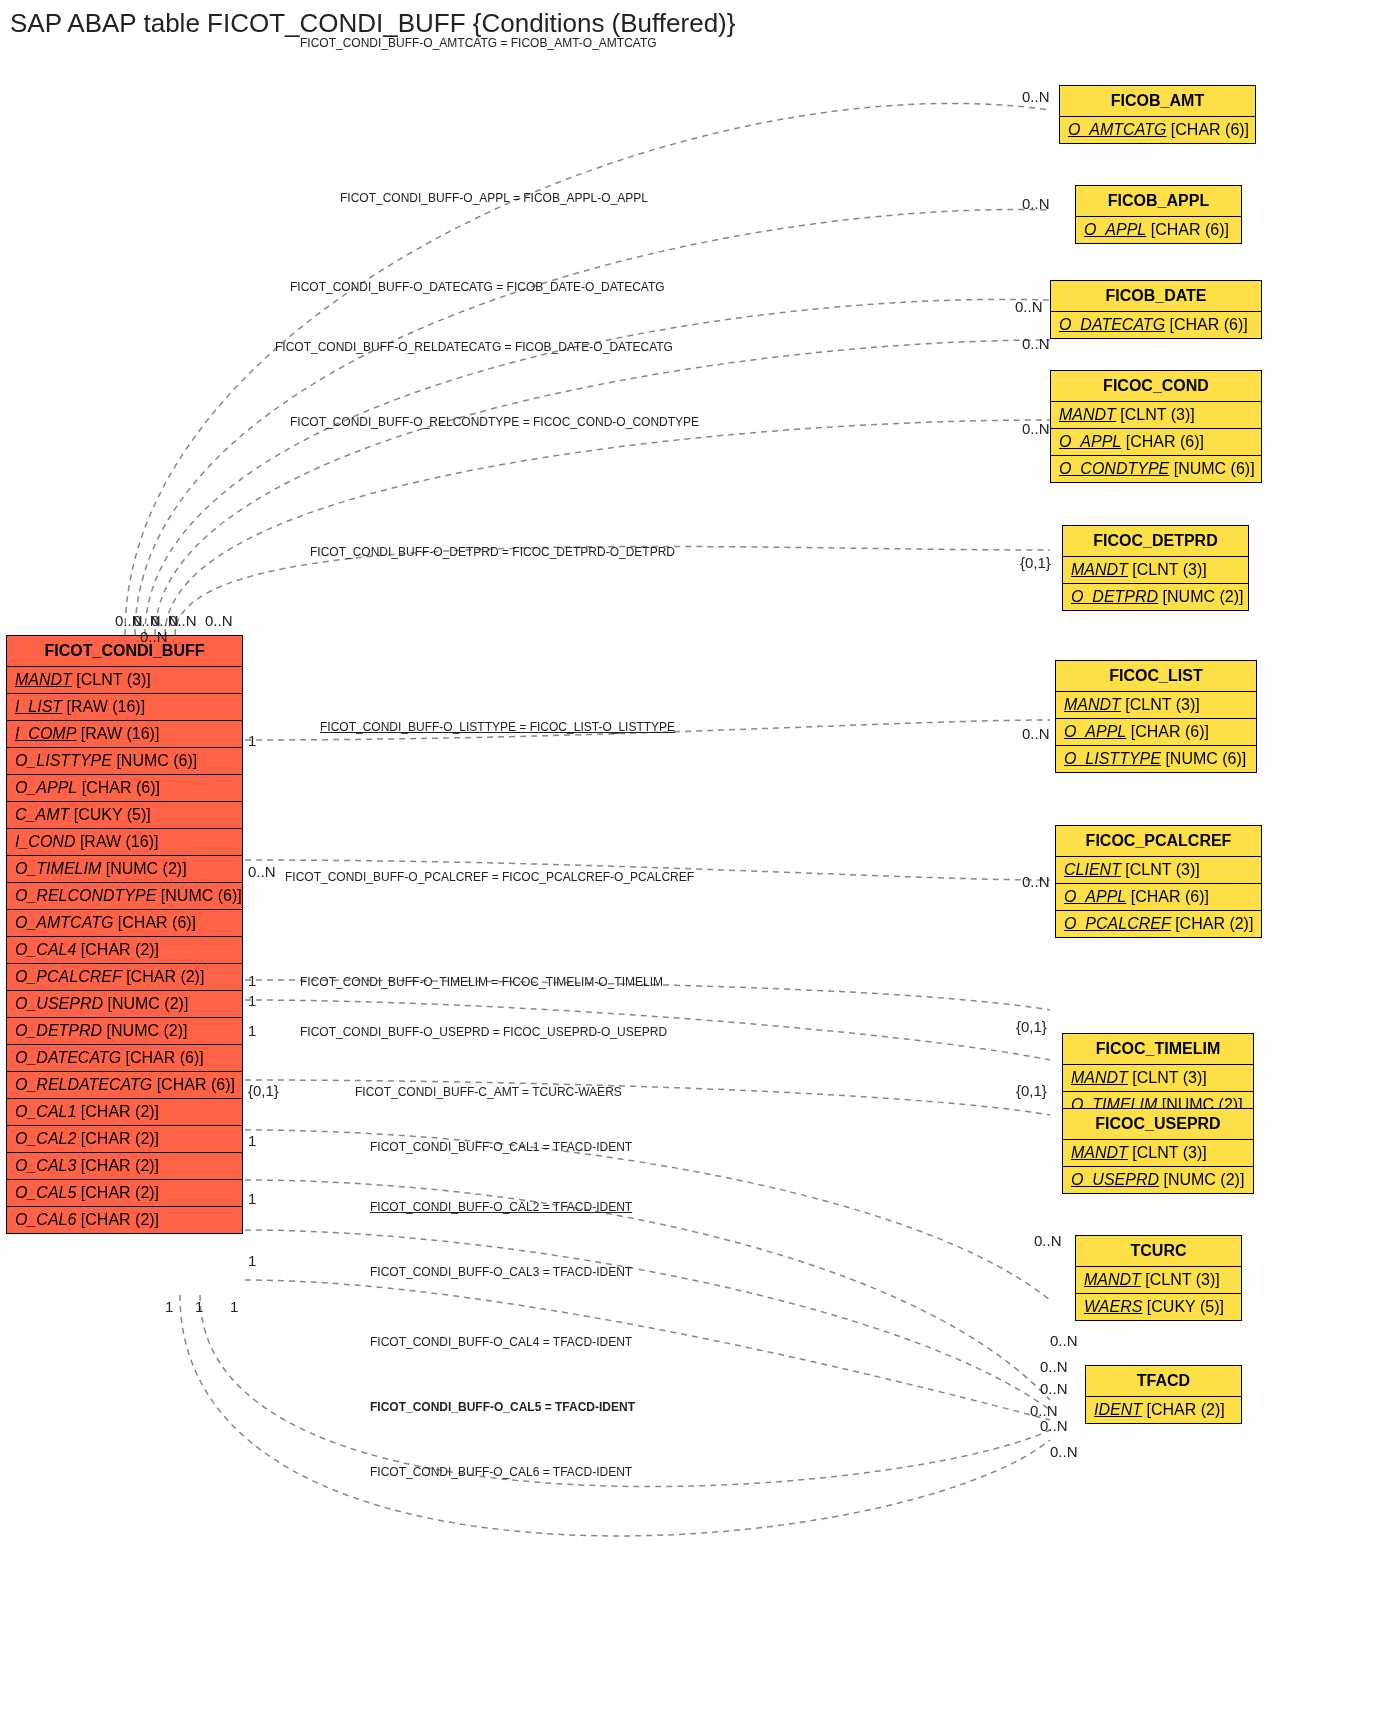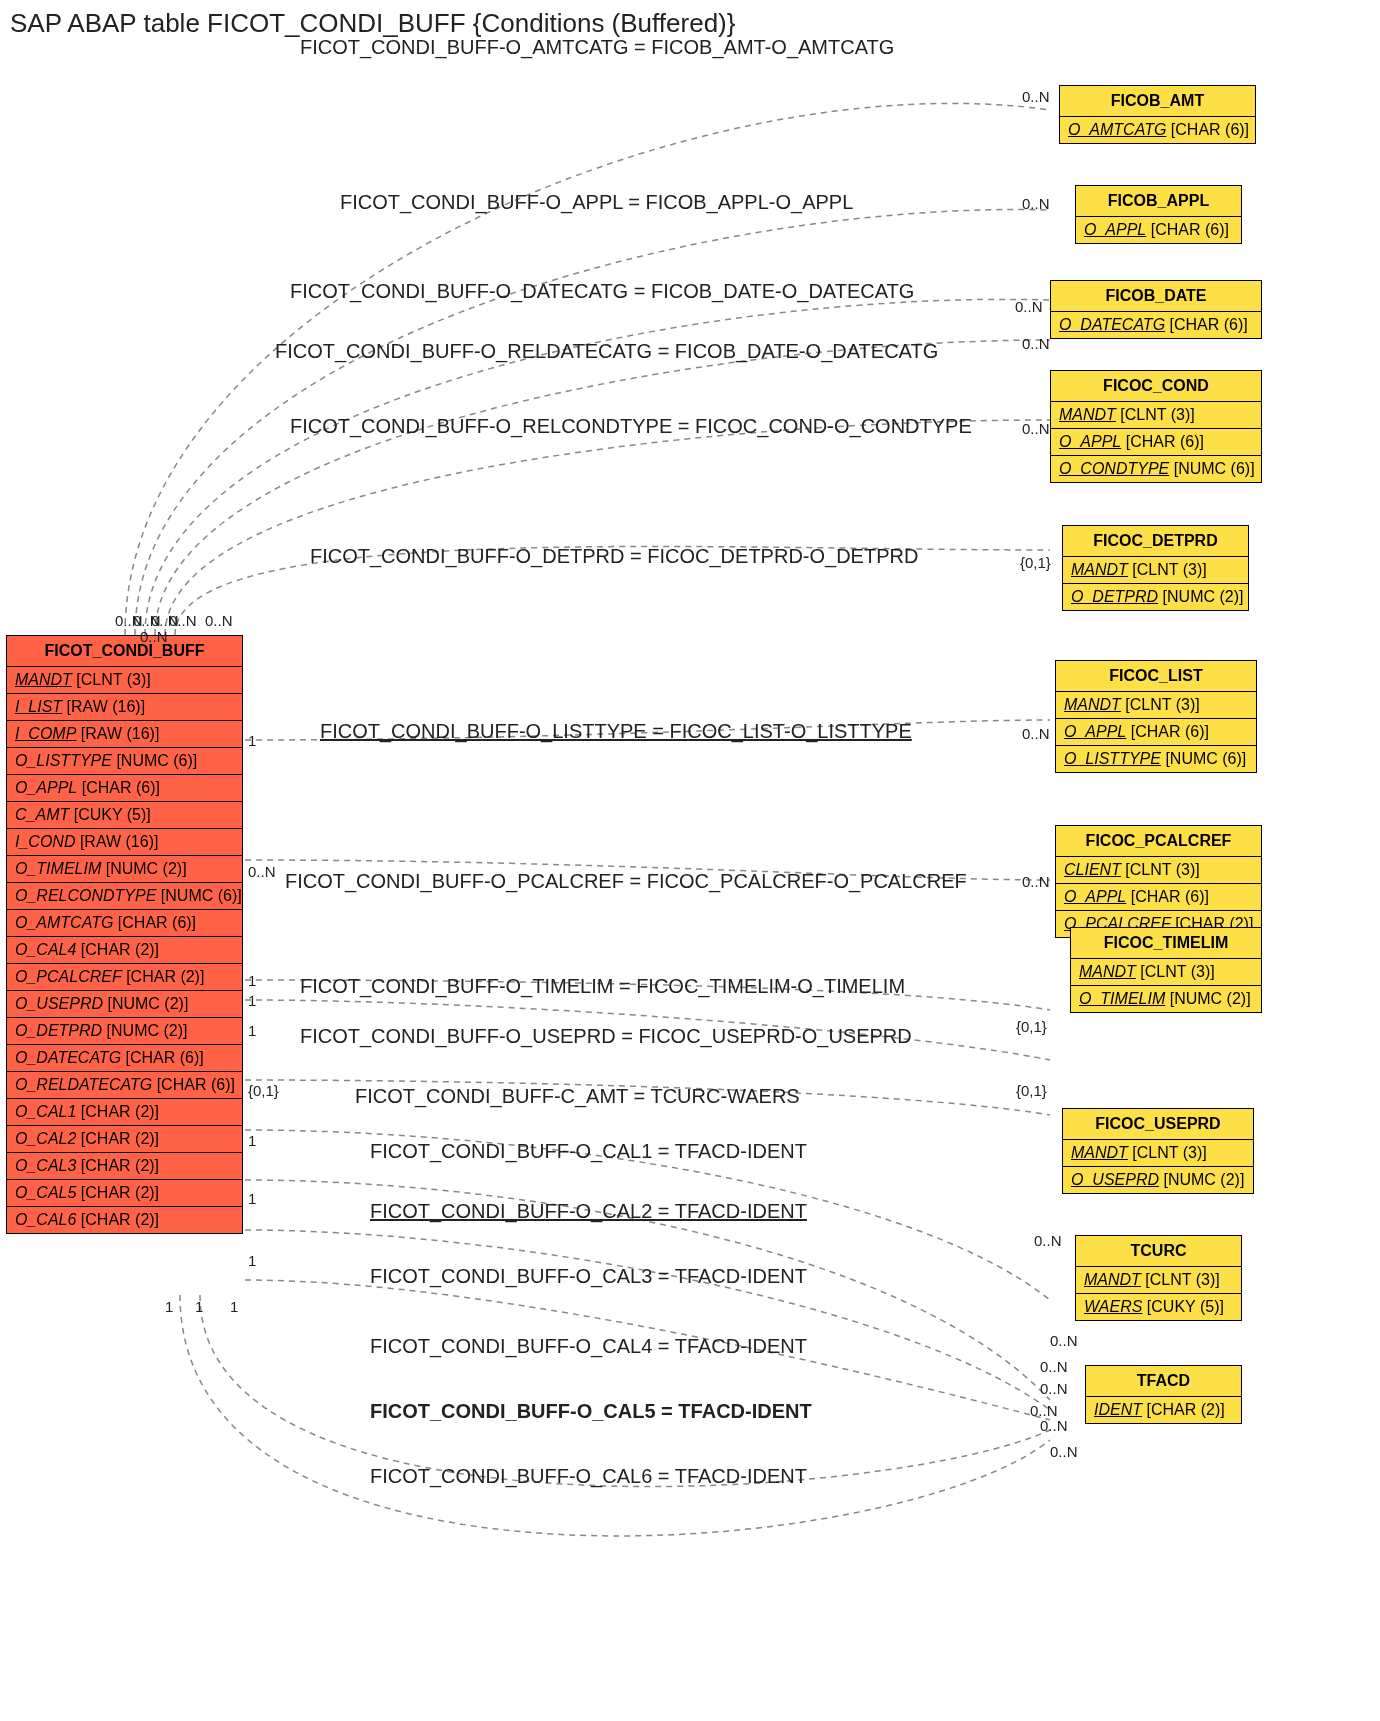--- a/index.html
+++ b/index.html
@@ -40,21 +40,21 @@
   .entity .fld {
     font-style: italic;
   }
   .entity .fld.key {
     text-decoration: underline;
   }
   .main-entity { background: #ff6347; }
   .ref-entity  { background: #fde047; }
   .rel-label {
     position: absolute;
-    font-size: 20px;
+    font-size: 12px;
     color: #222;
     text-align: center;
     white-space: nowrap;
   }
   .card {
     position: absolute;
     font-size: 15px;
     color: #222;
     white-space: nowrap;
   }
@@ -161,21 +161,21 @@
   <div class="row"><span class="fld key">O_LISTTYPE</span> <span>[NUMC (6)]</span></div>
 </div>
 
 <div class="entity ref-entity" style="top:825px; left:1055px; width:205px;">
   <div class="hdr">FICOC_PCALCREF</div>
   <div class="row"><span class="fld key">CLIENT</span> <span>[CLNT (3)]</span></div>
   <div class="row"><span class="fld key">O_APPL</span> <span>[CHAR (6)]</span></div>
   <div class="row"><span class="fld key">O_PCALCREF</span> <span>[CHAR (2)]</span></div>
 </div>
 
-<div class="entity ref-entity" style="top:927px; left:1062px; width:190px;margin-left:8px;">
+<div class="entity ref-entity" style="top:1033px; left:1062px; width:190px;">
   <div class="hdr">FICOC_TIMELIM</div>
   <div class="row"><span class="fld key">MANDT</span> <span>[CLNT (3)]</span></div>
   <div class="row"><span class="fld key">O_TIMELIM</span> <span>[NUMC (2)]</span></div>
 </div>
 
 <div class="entity ref-entity" style="top:1108px; left:1062px; width:190px;">
   <div class="hdr">FICOC_USEPRD</div>
   <div class="row"><span class="fld key">MANDT</span> <span>[CLNT (3)]</span></div>
   <div class="row"><span class="fld key">O_USEPRD</span> <span>[NUMC (2)]</span></div>
 </div>

